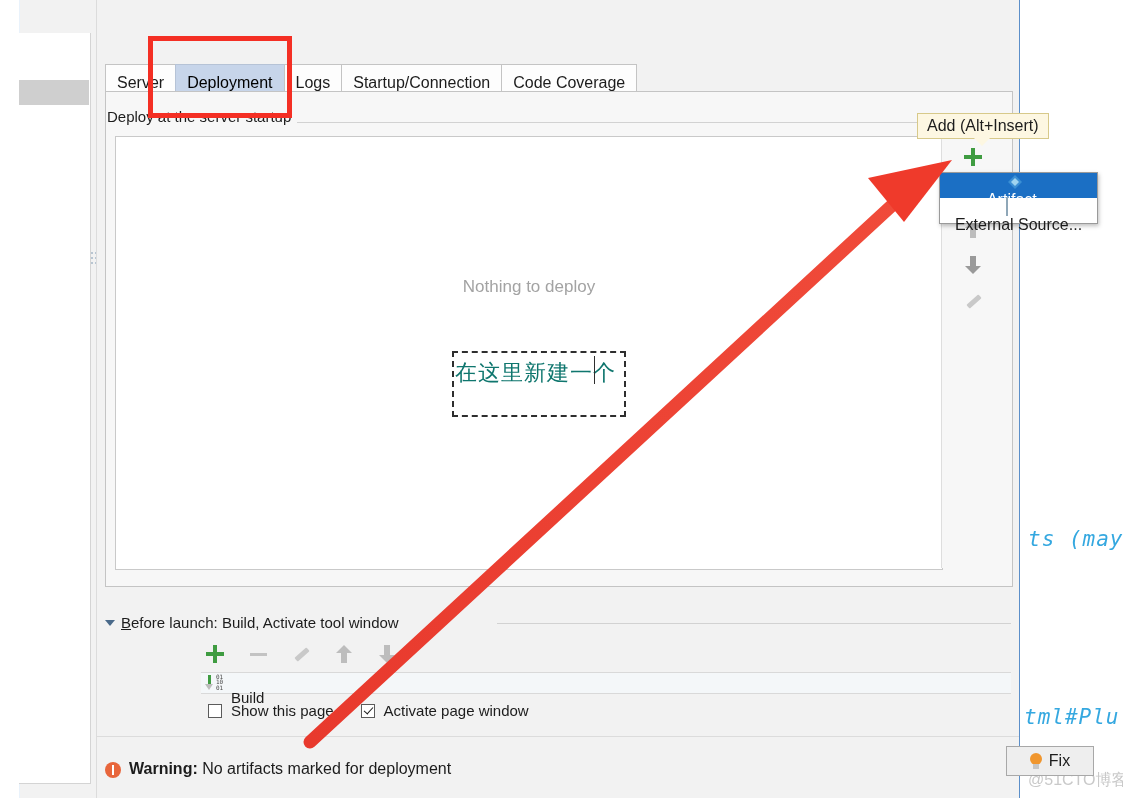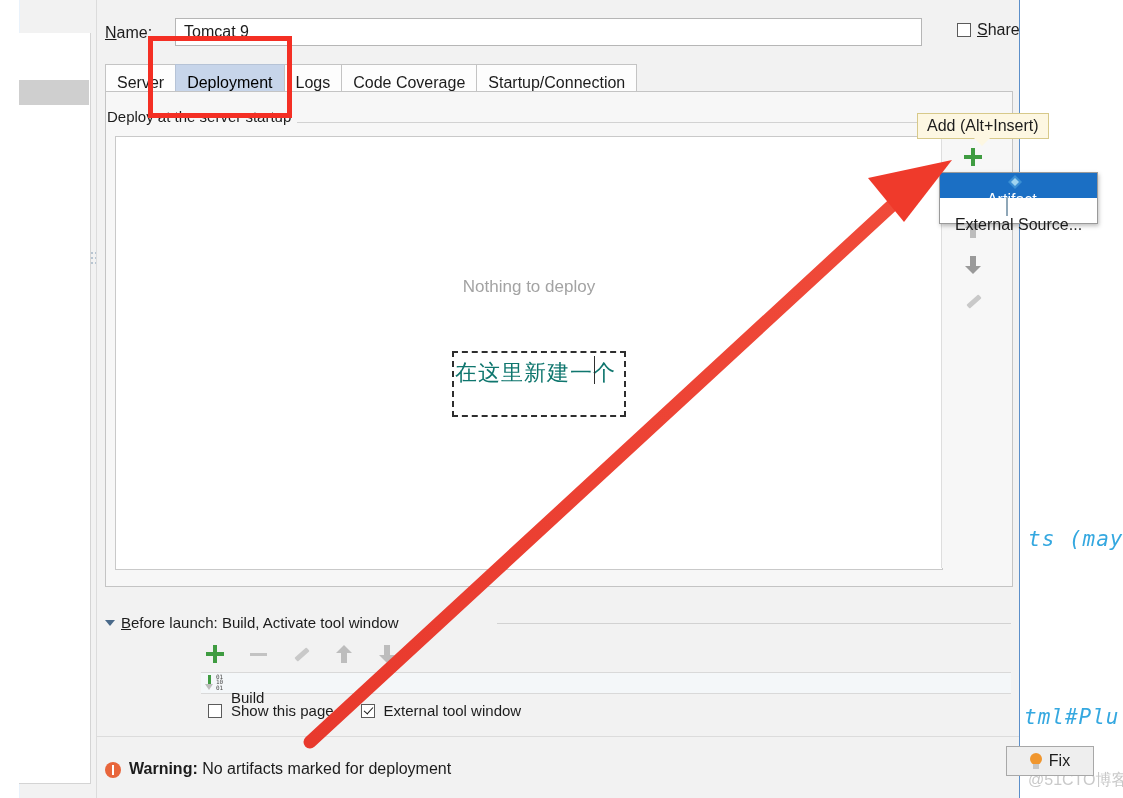--- a/index.html
+++ b/index.html
@@ -520,37 +520,27 @@
         <i></i>
         <i class="right"></i>
         <i></i>
         <i class="right"></i>
     </div>
   </div>
 
   <div class="dialog">
     <div class="dialog-inner">
 
-      <div class="name-row">
-        <div class="name-label">
-          <u>N</u><span>ame:</span>
-        </div>
-        <input class="name-input" type="text" value="Tomcat 9" style="">
-        <div class="share-box">
-          <span class="cb"></span>
-          <span class="share-label"><u>S</u><span>hare</span></span>
-        </div>
-      </div>
 
       <div class="tabs">
         <div class="tab">Server</div>
         <div class="tab active">Deployment</div>
         <div class="tab">Logs</div>
+        <div class="tab">Startup/Connection</div>
         <div class="tab">Code Coverage</div>
-        <div class="tab">Startup/Connection</div>
       </div>
 
       <div class="tab-panel"></div>
       <div class="group-line"></div>
       <div class="group-label">Deploy at the server startup</div>
 
       <div class="deploy-list">
         <div class="nothing-text">Nothing to deploy</div>
       </div>
 
@@ -621,21 +611,21 @@
           <span class="bits">01<br>10<br>01</span>
         </span>
         <span class="bl-list-label">Build</span>
       </div>
 
       <div class="bl-checks">
         <span class="cb"></span>
         <span>Show this page</span>
         <span class="gap"></span>
         <span class="cb checked"></span>
-        <span>External tool window</span>
+        <span>Activate page window</span>
       </div>
 
       <div class="warn-sep"></div>
       <div class="warn-row">
         <span class="ic-warn"></span>
         <span class="warn-text"><b>Warning:</b> <span>No artifacts marked for deployment</span></span>
       </div>
       <div class="fix-btn">
         <span class="ic-bulb">
             <i class="glass"></i>

